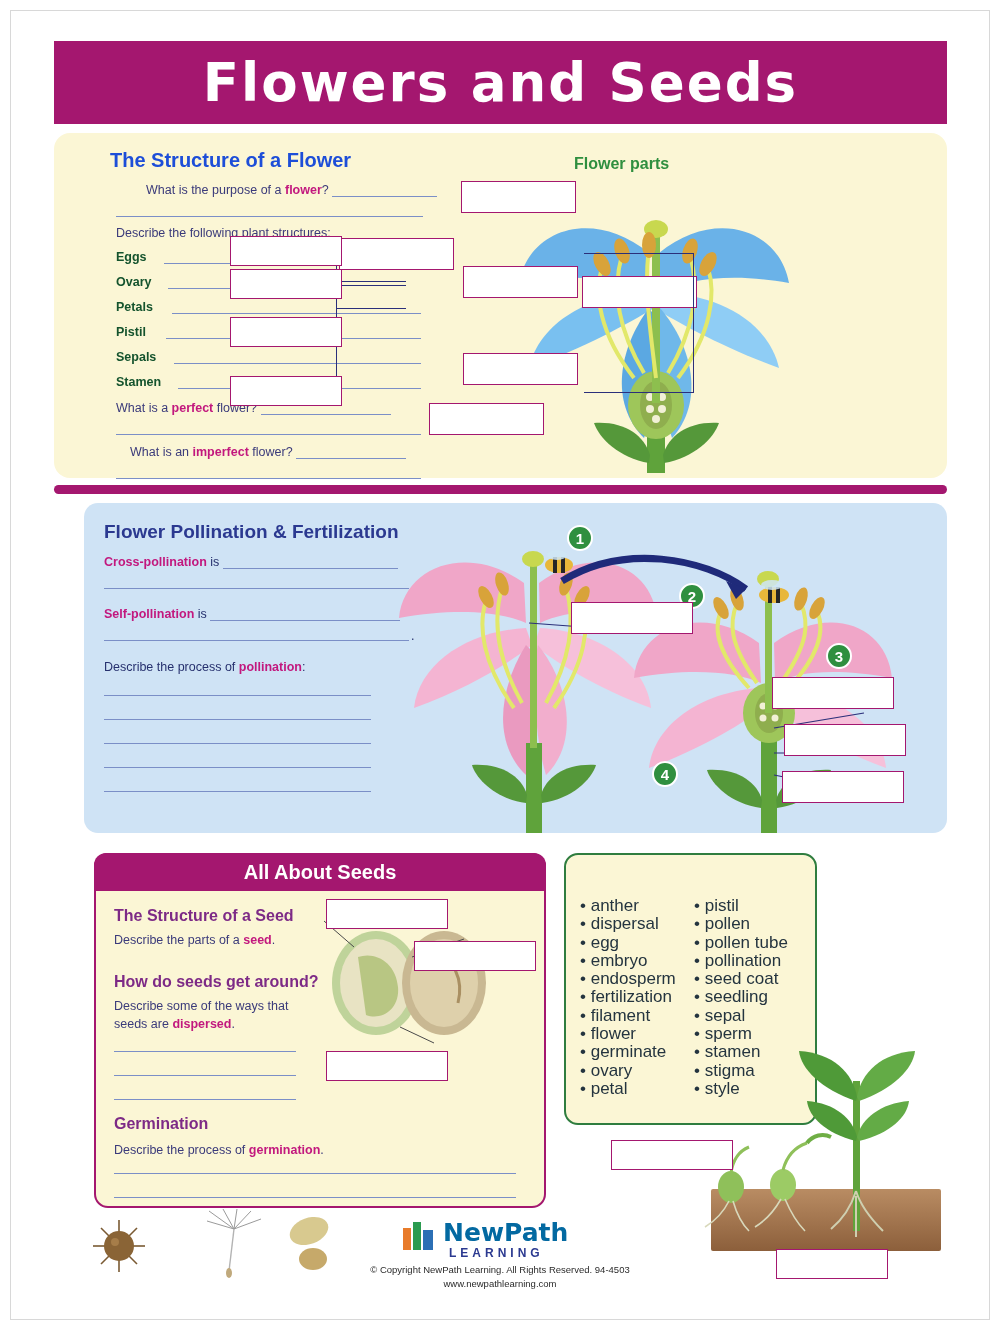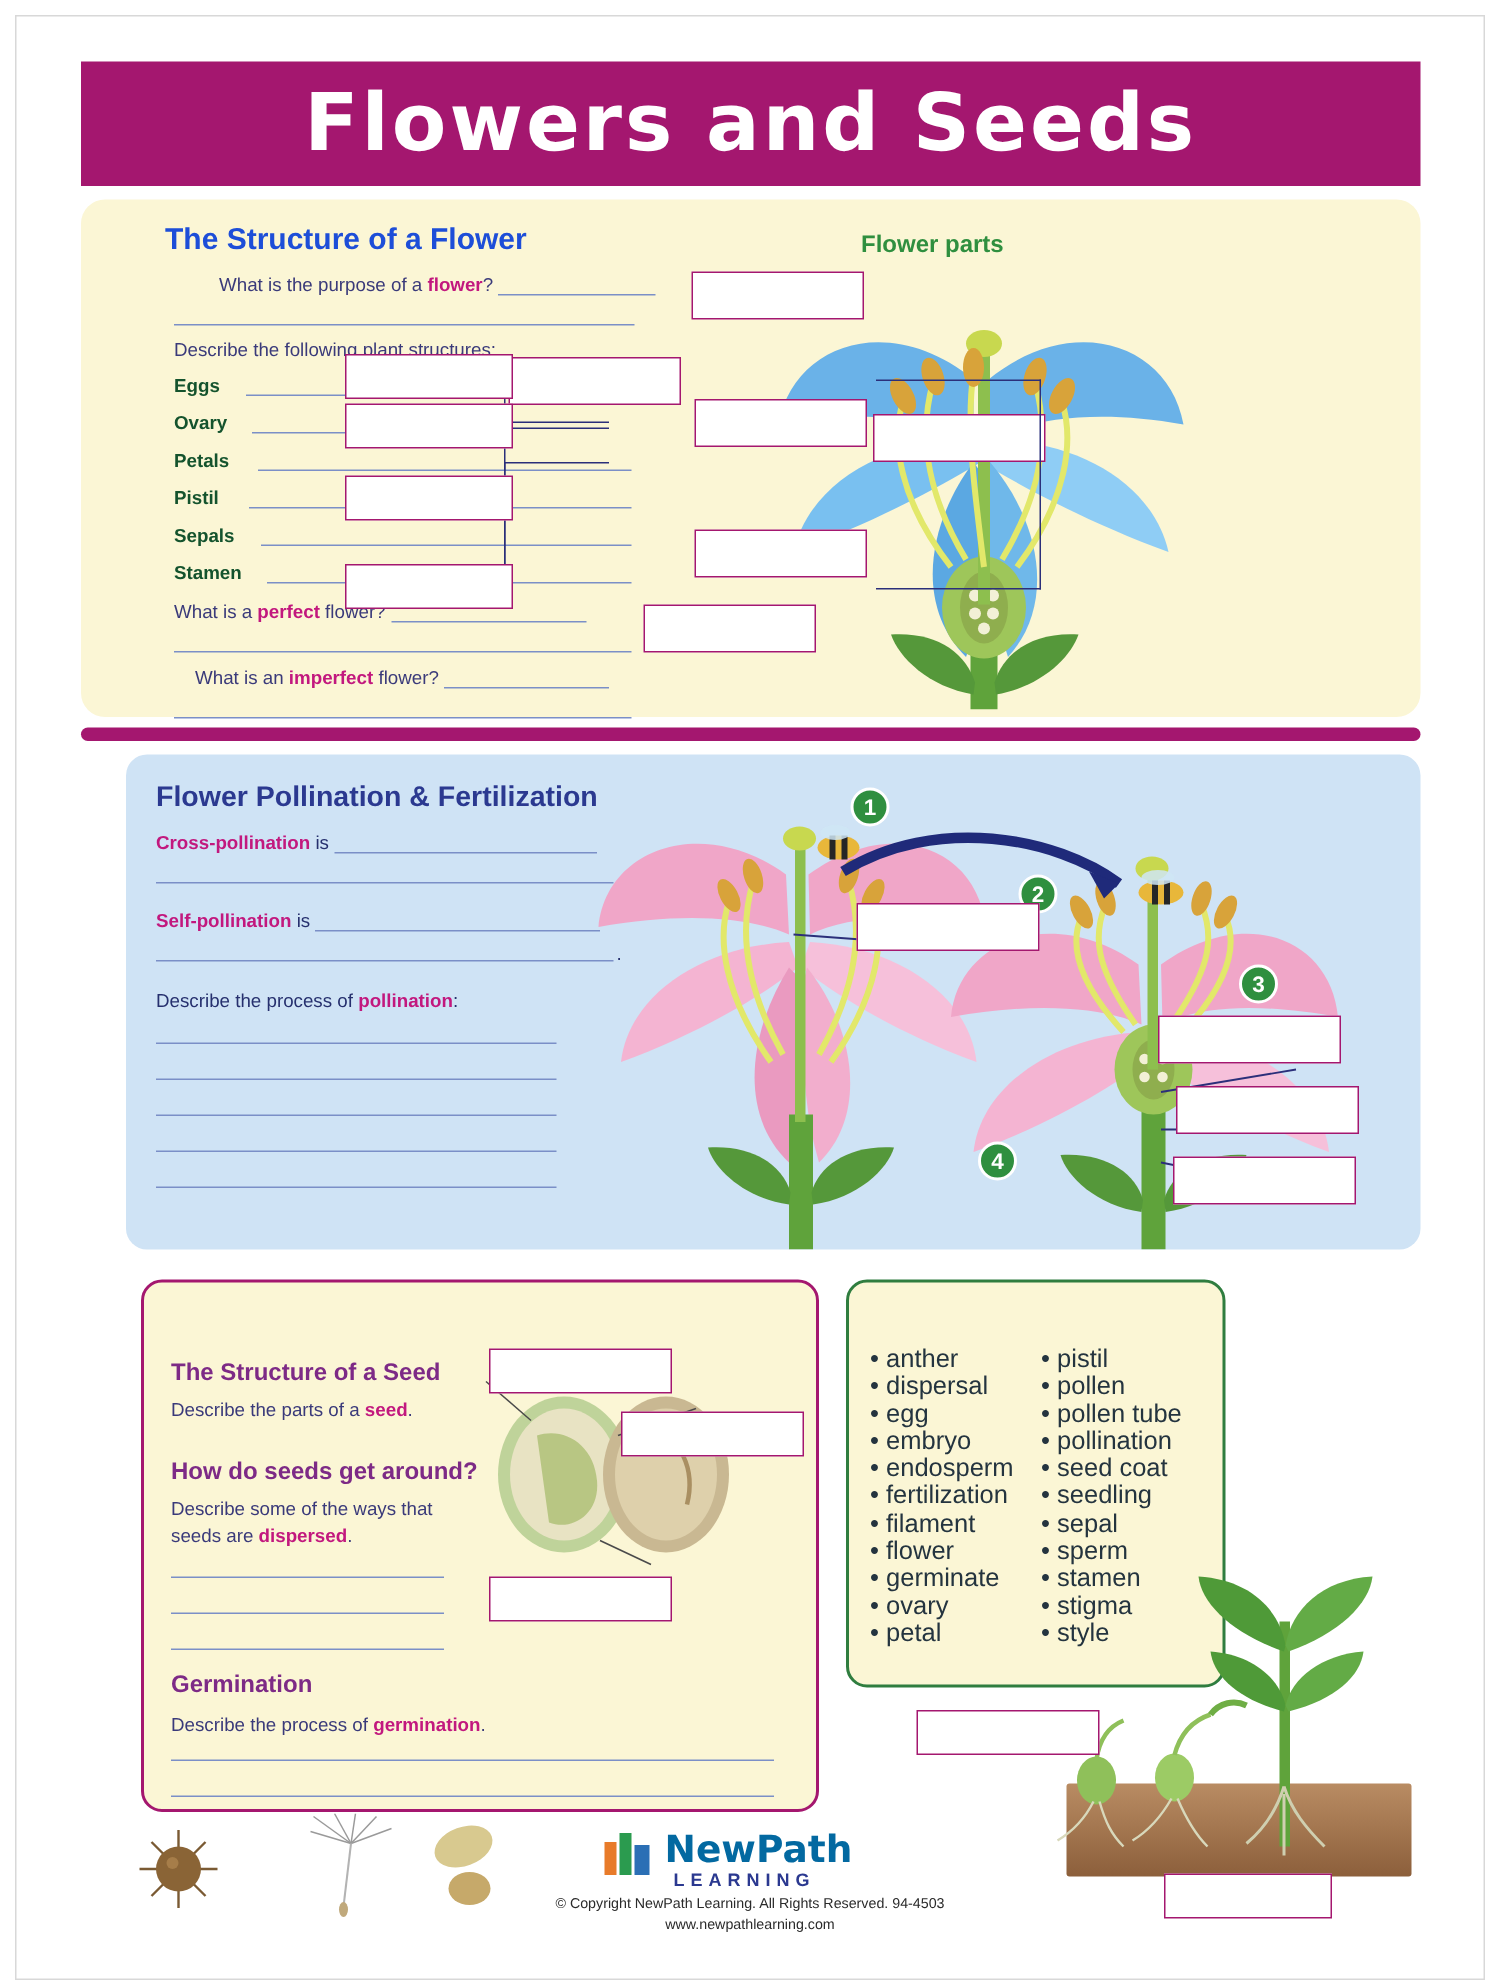--- a/index.html
+++ b/index.html
@@ -370,20 +370,21 @@
     <div class="numcircle" style="left:742px; top:140px;">3</div>
     <div class="numcircle" style="left:568px; top:258px;">4</div>
 
     <div class="wbox" style="left:487px; top:99px; width:122px; height:32px;"></div>
     <div class="wbox" style="left:688px; top:174px; width:122px; height:32px;"></div>
     <div class="wbox" style="left:700px; top:221px; width:122px; height:32px;"></div>
     <div class="wbox" style="left:698px; top:268px; width:122px; height:32px;"></div>
   </div>
 
   <div class="panel3">
+    <div class="hdr">All About Seeds</div>
 
     <div class="sub-purple" style="left:18px; top:52px;">The Structure of a Seed</div>
     <div class="q" style="position:absolute; left:18px; top:78px;">
       <span>Describe the parts of a </span><span class="kw">seed</span><span>.</span>
     </div>
 
     <div class="sub-purple" style="left:18px; top:118px;">How do seeds get around?</div>
     <div class="q" style="position:absolute; left:18px; top:144px;">Describe some of the ways that</div>
     <div class="q" style="position:absolute; left:18px; top:162px;">
       <span>seeds are </span><span class="kw">dispersed</span><span>.</span>

